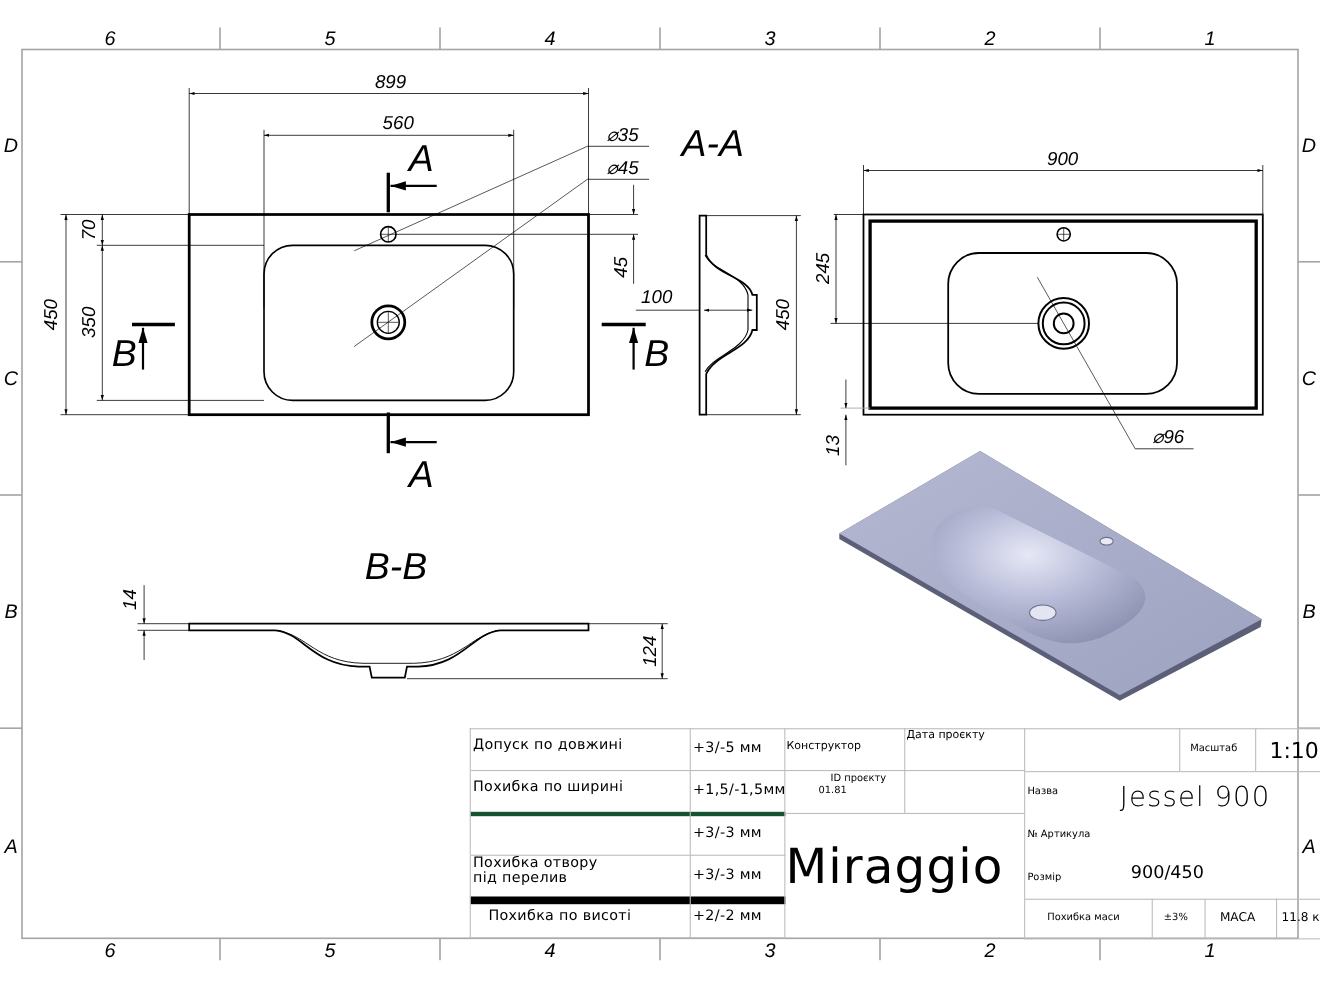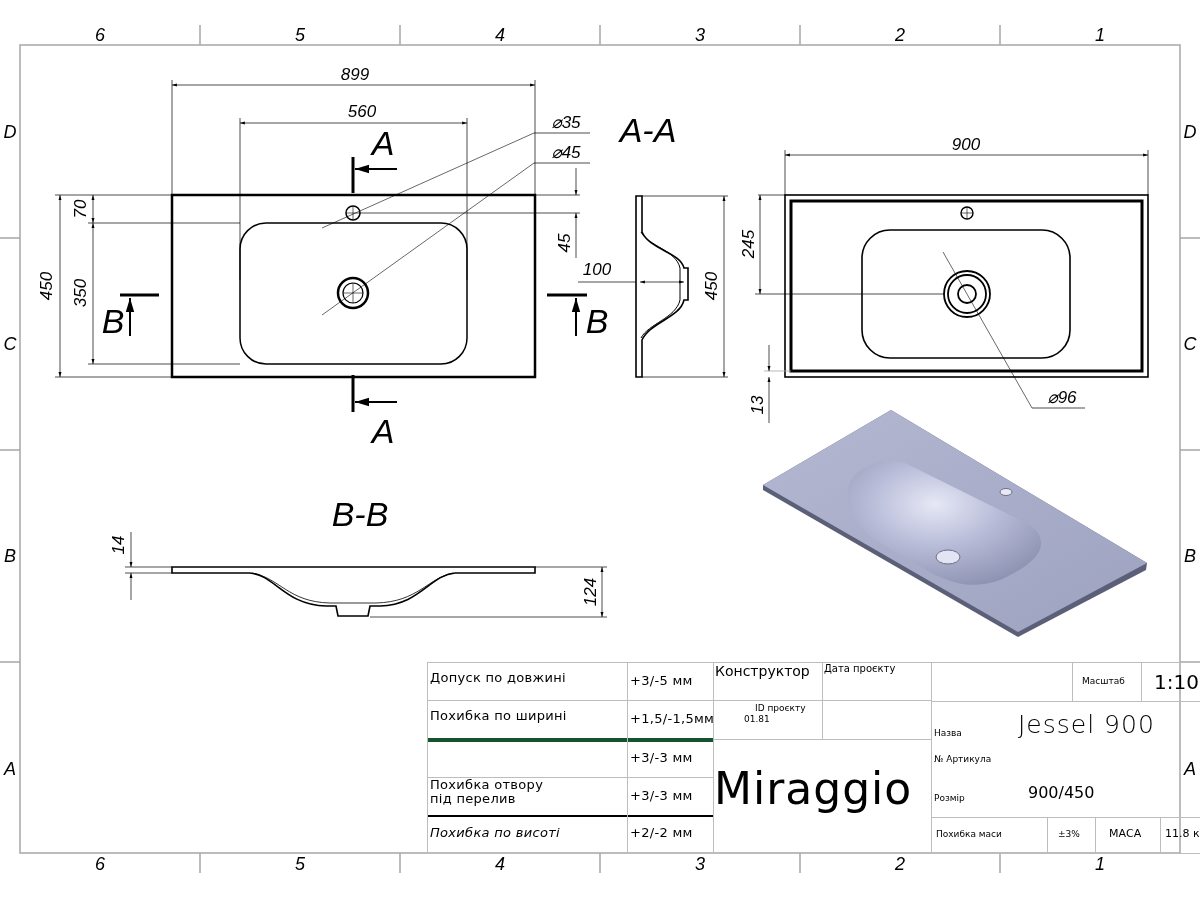--- a/index.html
+++ b/index.html
@@ -219,56 +219,56 @@
       <span class="abs cell-text" style="left:2px;top:8px;">Допуск по довжині</span>
       <span class="abs cell-text" style="left:202px;top:11px;">+3/-5 мм</span>
     </div>
     <div class="abs" style="left:0;top:38px;width:286px;height:38px;border-bottom:4px solid #14532d;">
       <span class="abs cell-text" style="left:2px;top:8px;">Похибка по ширині</span>
       <span class="abs cell-text" style="left:202px;top:11px;">+1,5/-1,5мм</span>
     </div>
     <div class="abs" style="left:0;top:76px;width:286px;height:39px;border-bottom:1px solid #bdbdbd;">
       <span class="abs cell-text" style="left:202px;top:12px;">+3/-3 мм</span>
     </div>
-    <div class="abs" style="left:0;top:115px;width:286px;height:38px;border-bottom:2px solid #000000;">
+    <div class="abs" style="left:0;top:115px;width:286px;height:38px;border-bottom:7px solid #000000;">
       <span class="abs cell-text" style="left:2px;top:1px;width:130px;line-height:14px;">Похибка отвору під перелив</span>
       <span class="abs cell-text" style="left:202px;top:11px;">+3/-3 мм</span>
     </div>
     <div class="abs" style="left:0;top:153px;width:286px;height:37px;border-bottom:1px solid #bdbdbd;">
-      <span class="abs cell-text" style="left:2px;top:10px;font-style:italic;">Похибка по висоті</span>
+      <span class="abs cell-text" style="left:16px;top:10px;">Похибка по висоті</span>
       <span class="abs cell-text" style="left:202px;top:10px;">+2/-2 мм</span>
     </div>
     <div class="abs" style="left:199px;top:0;width:1px;height:191px;background:#bdbdbd;"></div>
   </div>
 
   <div class="abs" style="left:286px;top:0;width:218px;height:191px;border-left:1px solid #bdbdbd;">
     <div class="abs" style="left:0;top:38px;width:218px;height:1px;background:#bdbdbd;"></div>
     <div class="abs" style="left:0;top:77px;width:218px;height:1px;background:#bdbdbd;"></div>
     <div class="abs" style="left:108px;top:0;width:1px;height:77px;background:#bdbdbd;"></div>
-    <span class="abs small" style="left:1px;top:1px;font-size:14px;">Конструктор</span>
+    <span class="abs small" style="left:1px;top:11px;font-size:10px;">Конструктор</span>
     <span class="abs small" style="left:110px;top:1px;font-size:10px;">Дата проєкту</span>
     <span class="abs small" style="left:1px;top:41px;font-size:9px;padding-left:40px;">ID проєкту</span>
     <span class="abs small" style="left:30px;top:52px;font-size:9px;">01.81</span>
     <span class="abs" style="left:0px;top:103px;font-family:'DejaVu Sans',sans-serif;font-size:44px;letter-spacing:1px;line-height:48px;text-align:right;">Miraggio</span>
   </div>
 
   <div class="abs" style="left:504px;top:0;width:277px;height:191px;border-left:1px solid #bdbdbd;border-right:1px solid #ec4899;border-bottom:1px solid #bdbdbd;">
     <div class="abs" style="left:0;top:39px;width:277px;height:1px;background:#bdbdbd;"></div>
     <div class="abs" style="left:0;top:155px;width:277px;height:1px;background:#bdbdbd;"></div>
     <div class="abs" style="left:140px;top:0;width:1px;height:39px;background:#bdbdbd;"></div>
     <div class="abs" style="left:209px;top:0;width:1px;height:39px;background:#bdbdbd;"></div>
     <span class="abs small" style="left:150px;top:14px;font-size:9px;">Масштаб</span>
     <span class="abs" style="left:222px;top:8px;font-family:'DejaVu Sans',sans-serif;font-size:20px;">1:10</span>
-    <span class="abs small" style="left:2px;top:66px;font-size:9px;">Назва</span>
+    <span class="abs small" style="left:2px;top:53px;font-size:9px;">Назва</span>
     <span class="abs" style="left:86px;top:48px;font-family:'DejaVu Sans',sans-serif;font-size:25px;font-weight:300;letter-spacing:1px;text-align:center;">Jessel 900</span>
     <span class="abs small" style="left:2px;top:92px;font-size:9px;">№ Артикула</span>
     <span class="abs small" style="left:2px;top:131px;font-size:9px;">Розмір</span>
     <span class="abs" style="left:96px;top:121px;font-family:'DejaVu Sans',sans-serif;font-size:16px;">900/450</span>
     <div class="abs" style="left:115px;top:155px;width:1px;height:36px;background:#bdbdbd;"></div>
     <div class="abs" style="left:163px;top:155px;width:1px;height:36px;background:#bdbdbd;"></div>
     <div class="abs" style="left:228px;top:155px;width:1px;height:36px;background:#bdbdbd;"></div>
-    <span class="abs small" style="left:4px;top:167px;font-size:9px;">Похибка маси</span>
+    <span class="abs small" style="left:20px;top:167px;font-size:9px;">Похибка маси</span>
     <span class="abs small" style="left:126px;top:167px;font-size:9px;">±3%</span>
     <span class="abs small" style="left:177px;top:165px;font-size:11px;">МАСА</span>
     <span class="abs small" style="left:233px;top:165px;font-size:11px;">11.8 кг</span>
   </div>
   <div class="abs" style="left:0;top:0;width:781px;height:1px;background:#bdbdbd;"></div>
 </div>
 
 </body></html>

